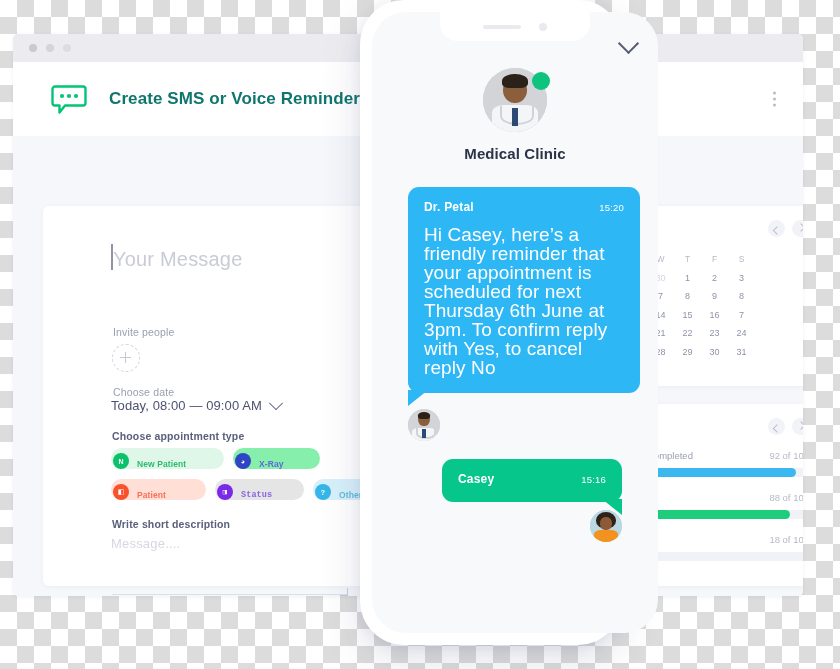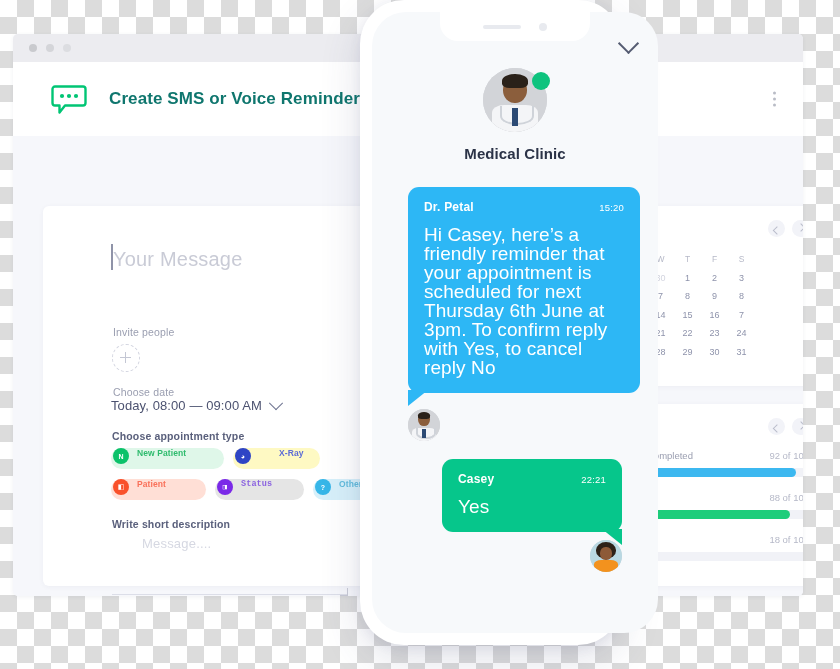--- a/index.html
+++ b/index.html
@@ -82,37 +82,37 @@
   .chev-sm{
     width:9px;height:9px;border-right:1.6px solid #6e7490;border-bottom:1.6px solid #6e7490;
     transform:rotate(45deg) translate(-2px,-2px);
   }
 
   .lbl-type{left:69px;top:224px;font-size:10.5px;color:#5a607c;font-weight:bold;}
 
   .tags{position:absolute;left:68px;top:242px;width:330px;}
   .tagrow{display:flex;gap:9px;margin-bottom:10px;}
   .tag{
-    display:flex;align-items:flex-start;height:21px;border-radius:11px;padding:0 13px 0 2px;
+    display:flex;align-items:flex-end;height:21px;border-radius:11px;padding:0 13px 0 2px;
     font-size:8.5px;font-weight:bold;letter-spacing:.1px;
   }
   .tag .badge{
     width:16px;height:16px;border-radius:50%;margin-right:8px;flex:none;
     display:flex;align-items:center;justify-content:center;
     color:#fff;font-size:7px;font-weight:bold;
   }
   .tag.w-np{min-width:98px;}
   .tag.w-xr{min-width:72px;}
   .tag.w-ge{min-width:80px;}
   .tag.w-st{min-width:74px;}
   .tag.w-ot{min-width:72px;}
 
   .lbl-desc{left:69px;top:312px;font-size:10.5px;color:#5a607c;font-weight:bold;}
   .desc-ph{
-    position:absolute;left:68px;top:330px;font-size:13px;color:#d6d8e2;letter-spacing:.2px;margin-left:31px;
+    position:absolute;left:68px;top:330px;font-size:13px;color:#d6d8e2;letter-spacing:.2px;
   }
   .desc-line{
     position:absolute;left:69px;top:388px;width:235px;height:1px;background:#dcdee8;
   }
   .desc-handle{
     position:absolute;left:297px;top:382px;width:7px;height:7px;
     border-right:1px solid #c8cad6;border-bottom:1px solid #c8cad6;
   }
 
   
@@ -293,21 +293,21 @@
       </div>
 
       <div class="field-label lbl-type">Choose appointment type</div>
 
       <div class="tags">
         <div class="tagrow" id="tagrow1">
             <div class="tag w-np" style="background: rgb(223, 247, 233); color: rgb(47, 187, 110);">
               <span class="badge" style="background: rgb(11, 194, 106);">N</span>
               <span>New Patient</span>
             </div>
-            <div class="tag w-xr" style="background: #fef9c3; color: rgb(91, 107, 214); gap: 20px;">
+            <div class="tag w-xr" style="background: #86efac; color: rgb(91, 107, 214);">
               <span class="badge" style="background: rgb(47, 69, 197);">◕</span>
               <span>X-Ray</span>
             </div>
           </div>
         <div class="tagrow" id="tagrow2">
             <div class="tag w-ge" style="background: rgb(255, 223, 214); color: rgb(249, 113, 90);">
               <span class="badge" style="background: rgb(249, 81, 43);">◧</span>
               <span>Patient</span>
             </div>
             <div class="tag w-st" style="background: #e5e5e5; color: rgb(139, 99, 224); font-family: Liberation Mono, monospace;">
@@ -462,23 +462,22 @@
             <span class="hair"></span>
             <span class="tie"></span>
         </span>
       </div>
 
       <div style="height:18px"></div>
 
       <div class="bubble bubble-out">
         <div class="bub-head">
           <span class="bub-name">Casey</span>
-          <span class="bub-time">22:21</span>
+          <span class="bub-time">15:16</span>
         </div>
-        <div class="bub-text">Yes</div>
       </div>
 
       <div class="sm-avatar row-av-right">
         <span class="girl-photo">
           <span class="hair"></span>
             <span class="face"></span>
             <span class="shirt"></span>
         </span>
       </div>
 

